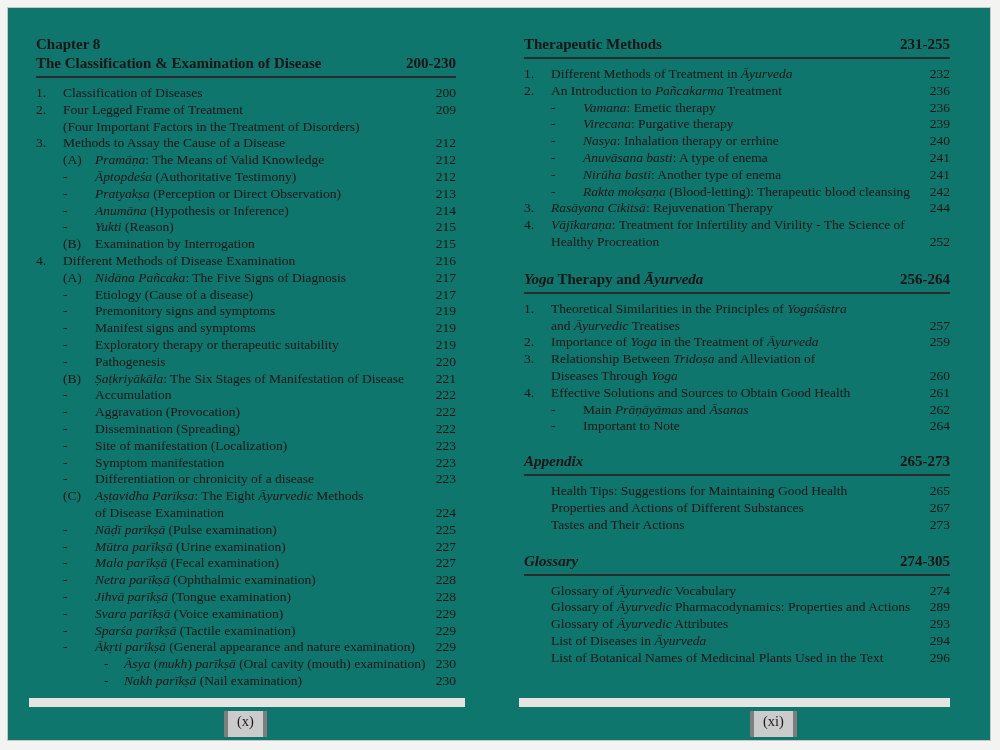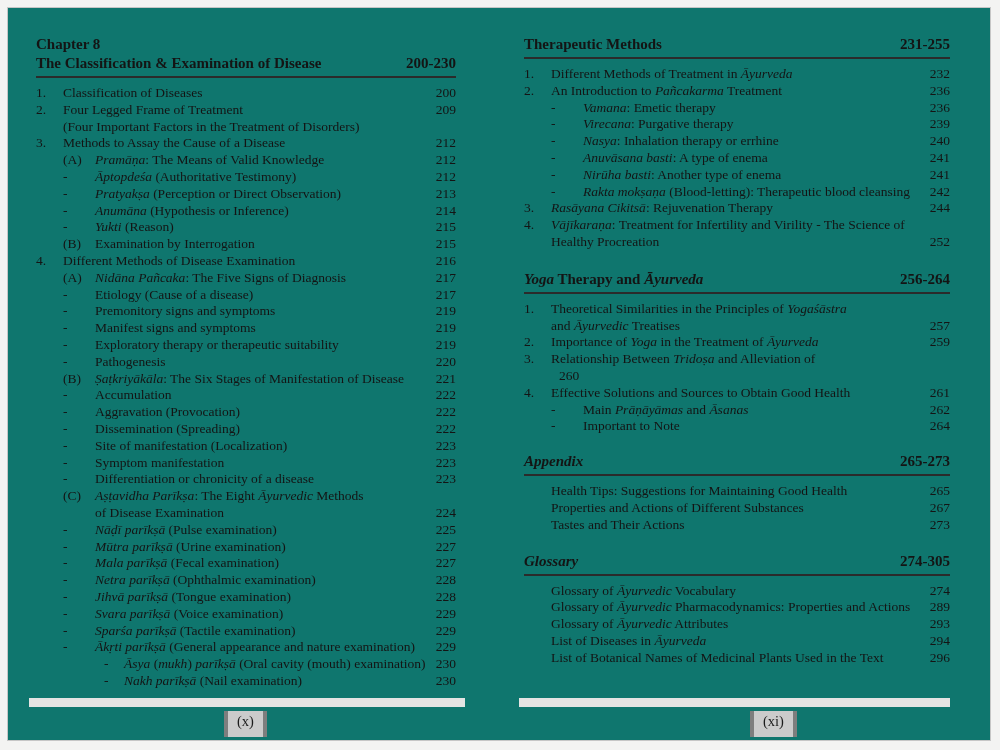--- a/index.html
+++ b/index.html
@@ -349,20 +349,21 @@
           <div class="row lvl0">
             <span class="mk">2.</span>
             <span class="tx"><span>Importance of </span><span class="it">Yoga</span><span> in the Treatment of </span><span class="it">Āyurveda</span></span>
             <span class="pg">259</span>
           </div>
           <div class="row lvl0">
             <span class="mk">3.</span>
             <span class="tx"><span>Relationship Between </span><span class="it">Tridoṣa</span><span> and Alleviation of</span></span>
           </div>
           <div class="row lvl0 cont">
+            <span class="tx"><span>Diseases Through </span><span class="it">Yoga</span></span>
             <span class="pg">260</span>
           </div>
           <div class="row lvl0">
             <span class="mk">4.</span>
             <span class="tx"><span>Effective Solutions and Sources to Obtain Good Health</span></span>
             <span class="pg">261</span>
           </div>
           <div class="row lvl1">
             <span class="mk">-</span>
             <span class="tx"><span>Main </span><span class="it">Prāṇāyāmas</span><span> and </span><span class="it">Āsanas</span></span>

